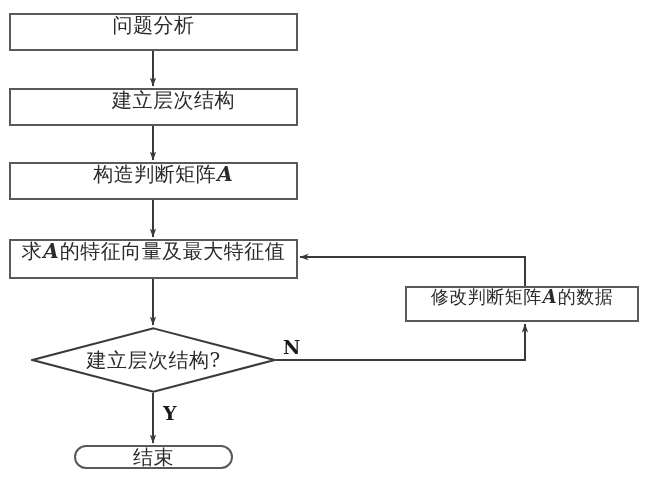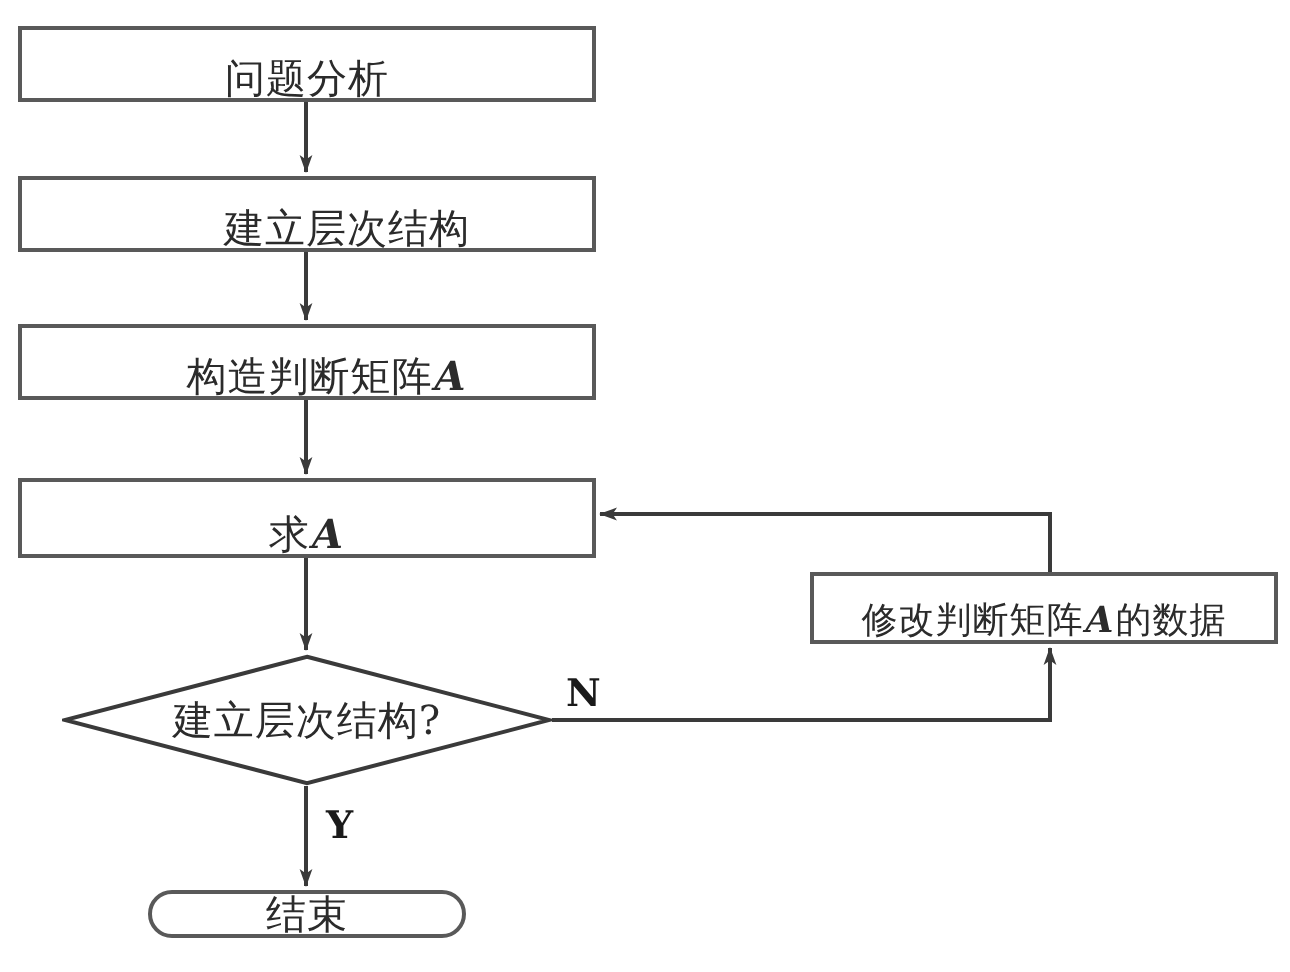--- a/index.html
+++ b/index.html
@@ -17,21 +17,21 @@
     height: 486px;
     background: #ffffff;
     overflow: hidden;
   }
   .node {
     position: absolute;
     box-sizing: border-box;
     border: 2px solid #595959;
     background: #ffffff;
     display: flex;
-    align-items: flex-end;
+    align-items: flex-start;
     justify-content: center;
     color: #2b2b2b;
     font-family: "DejaVu Serif", "Liberation Serif", serif;
     letter-spacing: 0.5px;
     white-space: nowrap;
     line-height: 1;
   }
   .node.terminator {
     border-radius: 14px;
   }
@@ -135,20 +135,21 @@
   </div>
 
   <div class="node" id="n-matrix">
     <span>构造判断矩阵</span>
       <span class="em">A</span>
   </div>
 
   <div class="node" id="n-eigen">
     <span>求</span>
       <span class="em">A</span>
+      <span>的特征向量及最大特征值</span>
   </div>
 
   <div class="node" id="n-modify">
     <span>修改判断矩阵</span>
       <span class="em">A</span>
       <span>的数据</span>
   </div>
 
   <div id="n-decision">
     <svg viewBox="0 0 245 66" xmlns="http://www.w3.org/2000/svg">

